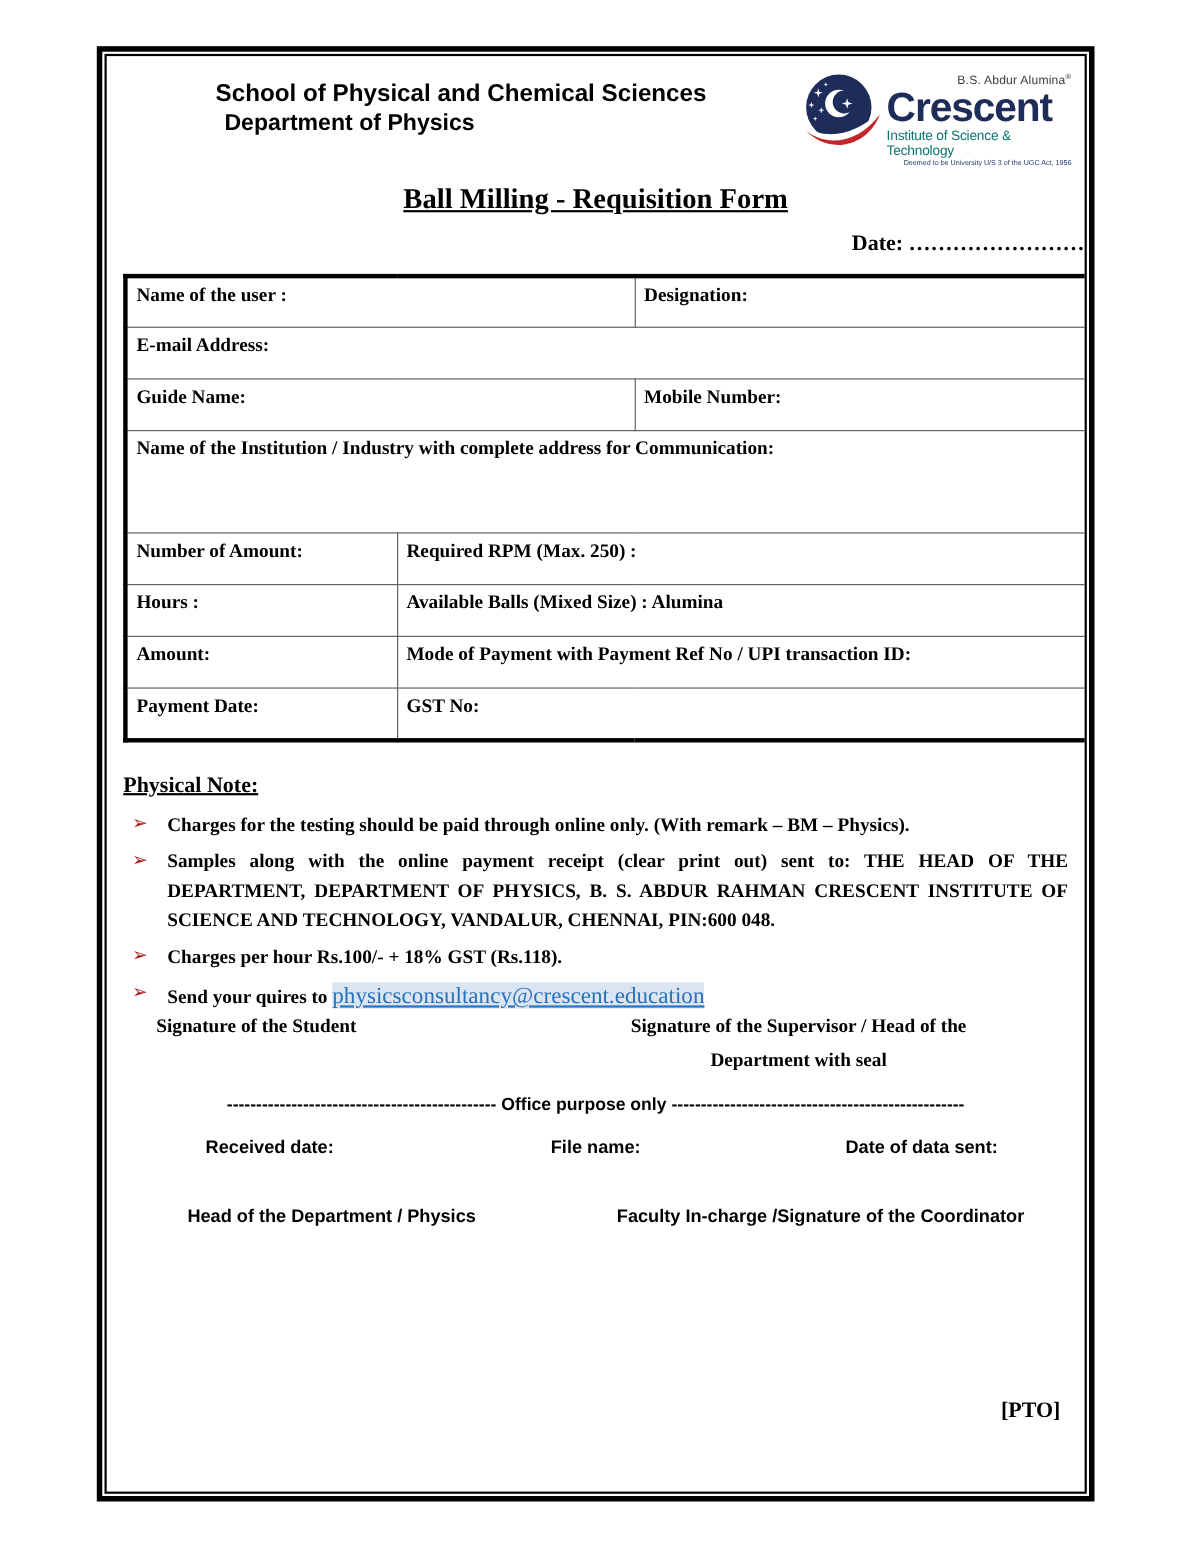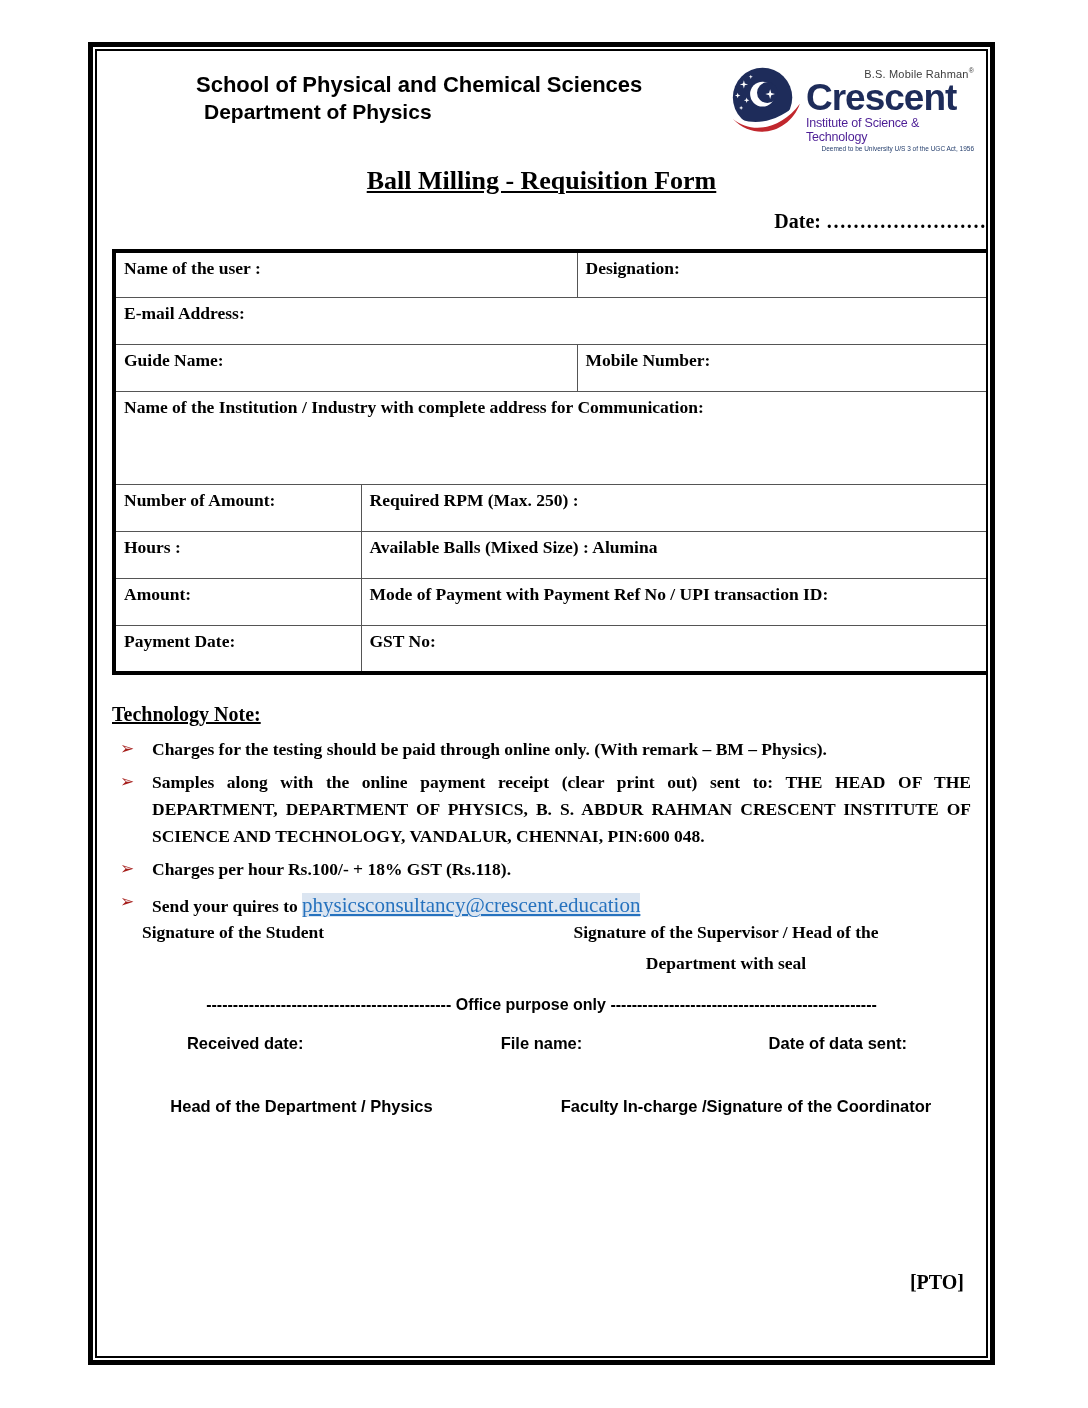--- a/index.html
+++ b/index.html
@@ -36,21 +36,21 @@
   .school-block { font-family: "Liberation Sans", sans-serif; font-weight: bold; padding-top: 6px; }
   .school-line { font-size: 22px; line-height: 1.25; }
   .dept-line   { font-size: 21px; line-height: 1.25; padding-left: 8px; }
 
   .logo-block { display: flex; align-items: flex-start; gap: 2px; margin-right: 4px; }
   .logo-icon { width: 76px; height: 72px; flex: 0 0 auto; }
   .logo-text { font-family: "Liberation Sans", sans-serif; width: 168px; }
   .logo-top { font-size: 11px; color: #3c3c3c; text-align: right; letter-spacing: 0.2px; margin-top: 2px; }
   .logo-top sup { font-size: 7px; }
   .logo-name { font-size: 37px; font-weight: bold; color: #1e2c5a; line-height: 0.95; letter-spacing: -1px; margin-top: 0px; }
-  .logo-sub { font-size: 12.5px; color: #4c1d95; margin-top: 1px; letter-spacing: -0.2px; }
+  .logo-sub { font-size: 12.5px; color: #0f766e; margin-top: 1px; letter-spacing: -0.2px; }
   .logo-tagline { font-size: 6.5px; color: #27406e; text-align: right; margin-top: 1px; }
 
   
   .form-title {
     text-align: center;
     font-size: 26px;
     font-weight: bold;
     text-decoration: underline;
     margin-top: 14px;
   }
@@ -181,21 +181,21 @@
           <circle cx="50" cy="40" r="18" fill="#ffffff"></circle>
           <circle cx="57" cy="38" r="15" fill="#1e2c5a"></circle>
           <polygon points="61,33 62.6,38.4 68,40 62.6,41.6 61,47 59.4,41.6 54,40 59.4,38.4" fill="#ffffff"></polygon>
           <polygon points="23,20 24.3,24.7 29,26 24.3,27.3 23,32 21.7,27.3 17,26 21.7,24.7" fill="#ffffff"></polygon>
           <polygon points="14,38 15,41 18,42 15,43 14,46 13,43 10,42 13,41" fill="#ffffff"></polygon>
           <polygon points="27,45 28,48 31,49 28,50 27,53 26,50 23,49 26,48" fill="#ffffff"></polygon>
           <polygon points="19,57 19.8,59.2 22,60 19.8,60.8 19,63 18.2,60.8 16,60 18.2,59.2" fill="#ffffff"></polygon>
           <polygon points="33,12 33.8,14.2 36,15 33.8,15.8 33,18 32.2,15.8 30,15 32.2,14.2" fill="#ffffff"></polygon>
         </svg>
         <div class="logo-text">
-          <div class="logo-top"><span>B.S. Mobile Rahman</span><sup>®</sup></div>
+          <div class="logo-top"><span>B.S. Abdur Alumina</span><sup>®</sup></div>
           <div class="logo-name">Crescent</div>
           <div class="logo-sub">Institute of Science &amp; Technology</div>
           <div class="logo-tagline">Deemed to be University U/S 3 of the UGC Act, 1956</div>
         </div>
       </div>
     </div>
 
     <div class="form-title">Ball Milling - Requisition Form</div>
 
     <div class="date-line">Date: ……………………</div>
@@ -234,21 +234,21 @@
         <td colspan="2">Mode of Payment with Payment Ref No / UPI transaction ID:</td>
       </tr>
       <tr class="rh">
         <td>Payment Date:</td>
         <td colspan="2">GST No:</td>
       </tr>
     </tbody>
       </table>
 
     <div class="note-section">
-      <div class="note-heading">Technology Note:</div>
+      <div class="note-heading">Physical Note:</div>
 
       <div class="bullet-row">
         <span class="bullet-marker">➢</span>
         <span class="bullet-text">Charges for the testing should be paid through online only. (With remark – BM – Physics).</span>
       </div>
       <div class="bullet-row">
         <span class="bullet-marker">➢</span>
         <span class="bullet-text justify">Samples along with the online payment receipt (clear print out) sent to: THE HEAD OF THE DEPARTMENT, DEPARTMENT OF PHYSICS, B. S. ABDUR RAHMAN CRESCENT INSTITUTE OF SCIENCE AND TECHNOLOGY, VANDALUR, CHENNAI, PIN:600 048.</span>
       </div>
       <div class="bullet-row">

